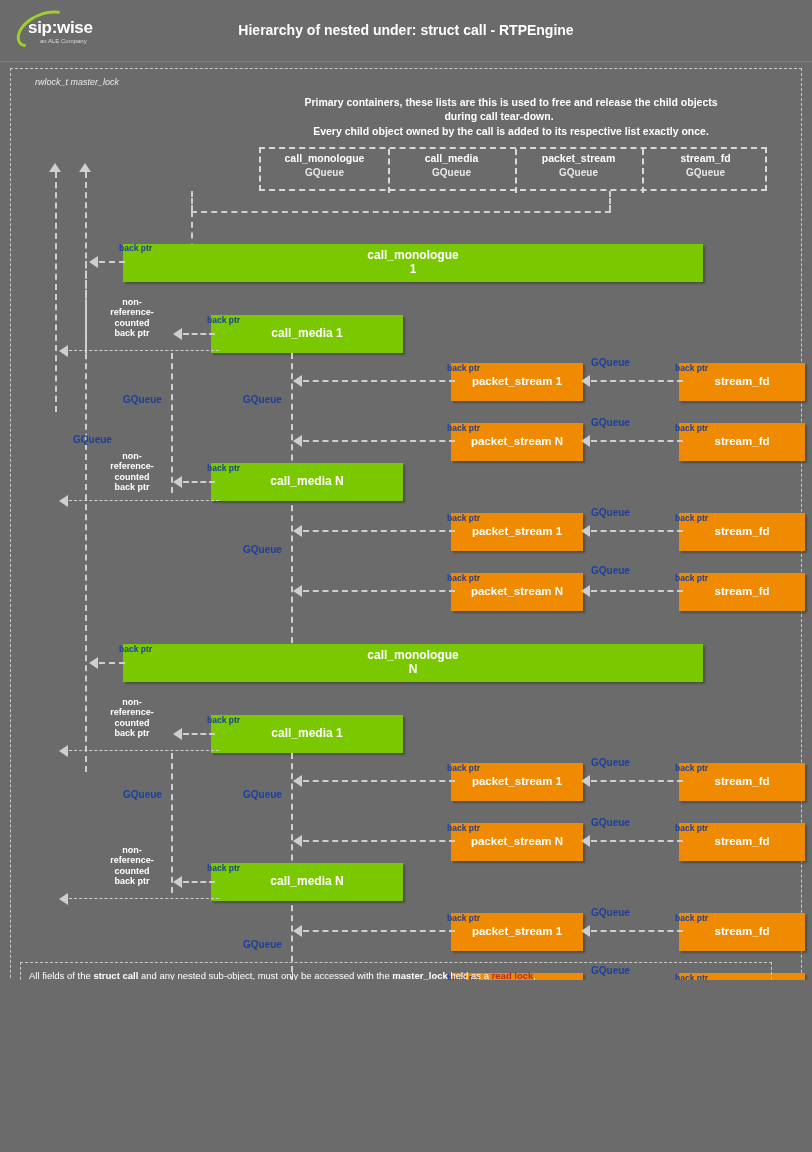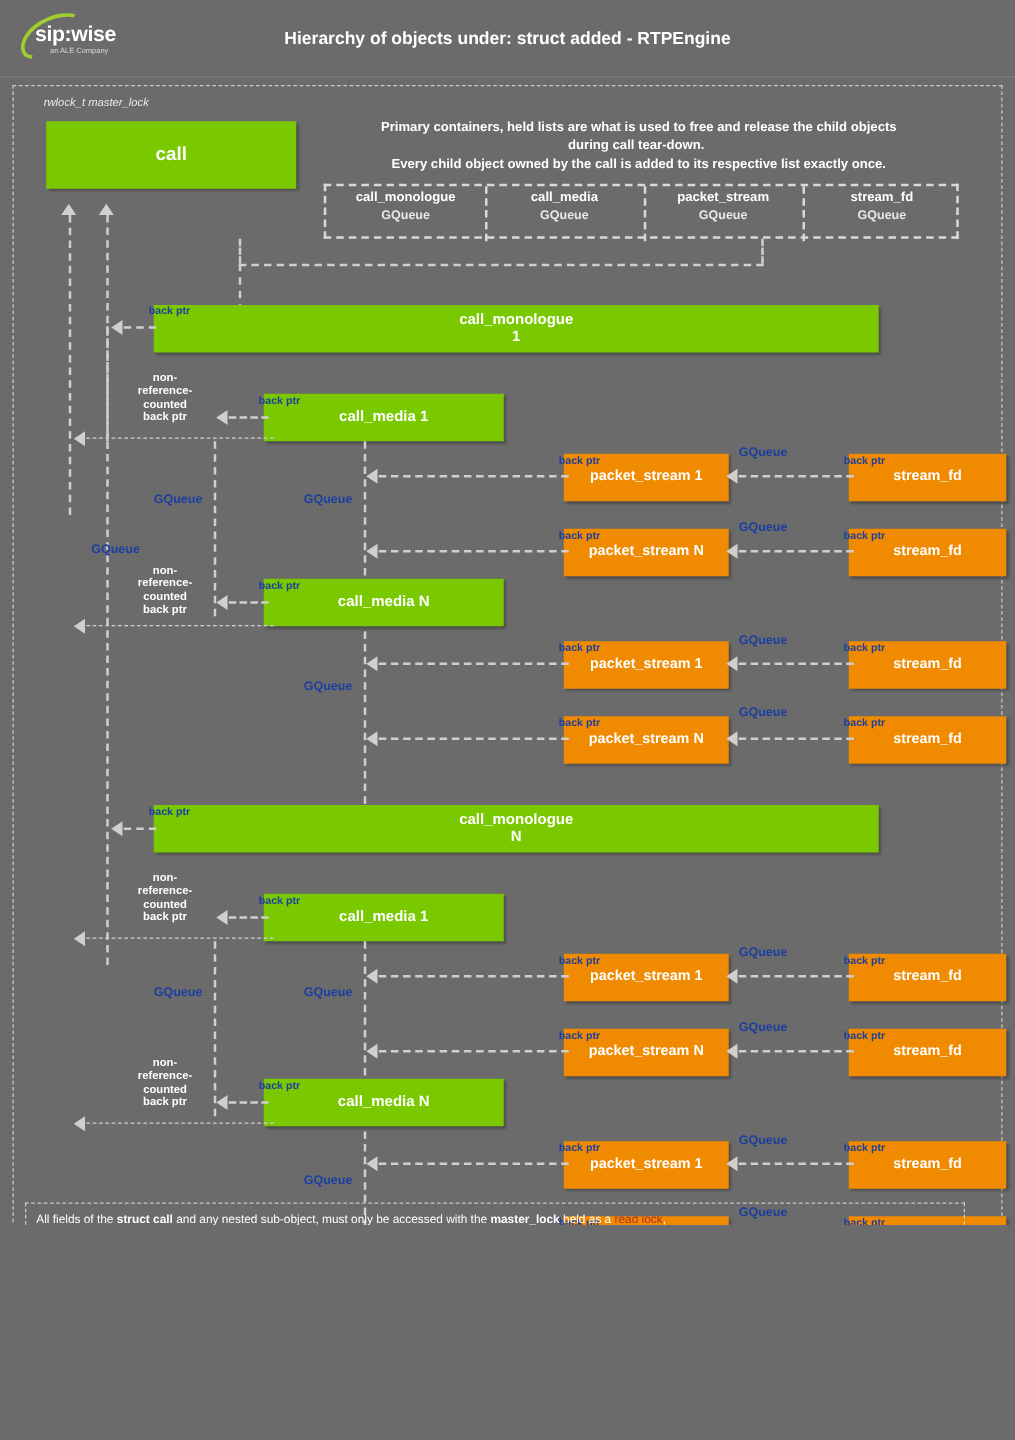--- a/index.html
+++ b/index.html
@@ -128,52 +128,51 @@
   .cont-cell .q { color: #e8e8e8; font-size: 10px; }
   
   #footer-note {
     position: absolute; left: 20px; top: 962px;
     width: 752px; height: 62px;
     border: 1px dashed #c9c9c9;
     padding: 6px 8px;
     color: #ffffff; font-size: 9.5px; line-height: 1.55;
   }
   #footer-note b { font-weight: bold; }
-  .redlink { color: #b03030; font-weight: normal; }
+  .redlink { color: #b03030; font-weight: bold; }
   #bottom-line {
     position: absolute; left: 12px; top: 1134px;
     color: #e9e9e9; font-size: 9px;
   }
   .tag-top {
     position: absolute; left: 34px; top: 78px;
     color: #e9e9e9; font-size: 9px; font-style: italic;
   }
 </style>
 </head>
 <body>
 
 <div id="page">
 
   <div id="header">
     <div id="logo">
       <div class="swoosh"></div>
       <div class="logotext">sip:wise</div>
       <div class="logosub">an ALE Company</div>
     </div>
-    <div id="title">Hierarchy of objects under: struct added - RTPEngine</div>
+    <div id="title">Hierarchy of nested under: struct call - RTPEngine</div>
   </div>
 
   <div id="canvas">
 
     <div class="abs tag-top" style="left:24px; top:8px;">rwlock_t master_lock</div>
 
-    <div class="abs gbox" style="left:26px; top:28px; width:200px; height:54px; font-size:15px;">call</div>
-
-    <div class="abs note-hdr" style="left:250px; top:26px; width:500px;">Primary containers, held lists are what is used to free and release the child objects</div>
-    <div class="abs note-hdr" style="left:248px; top:40px; width:500px;">during call tear-down.</div>
+
+    <div class="abs note-hdr" style="left:250px; top:26px; width:500px;">Primary containers, these lists are this is used to free and release the child objects</div>
+    <div class="abs note-hdr" style="left:238px; top:40px; width:500px;">during call tear-down.</div>
     <div class="abs note-hdr" style="left:250px; top:55px; width:500px;">Every child object owned by the call is added to its respective list exactly once.</div>
 
     <div id="container-row">
       <div class="cont-div" style="left:127px;"></div>
       <div class="cont-div" style="left:254px;"></div>
       <div class="cont-div" style="left:381px;"></div>
 
       <div class="cont-cell" style="left:0px; width:127px;">
         <div>call_monologue</div>
         <div class="q">GQueue</div>

